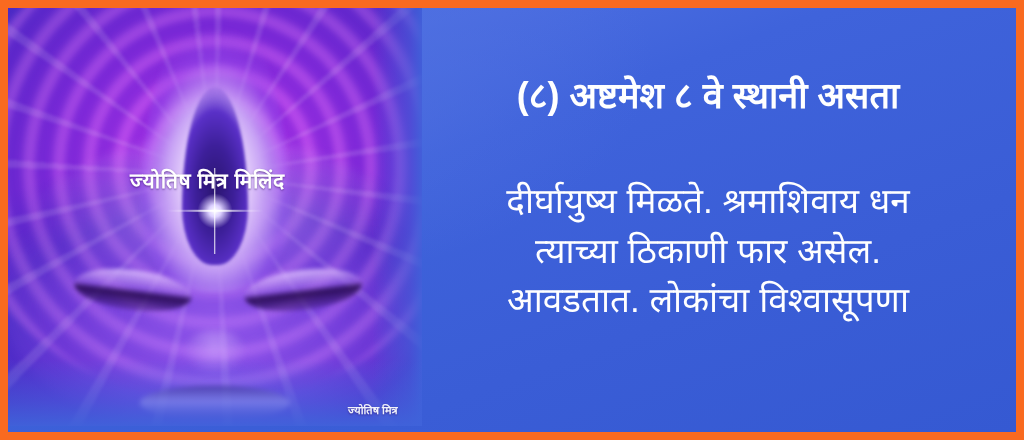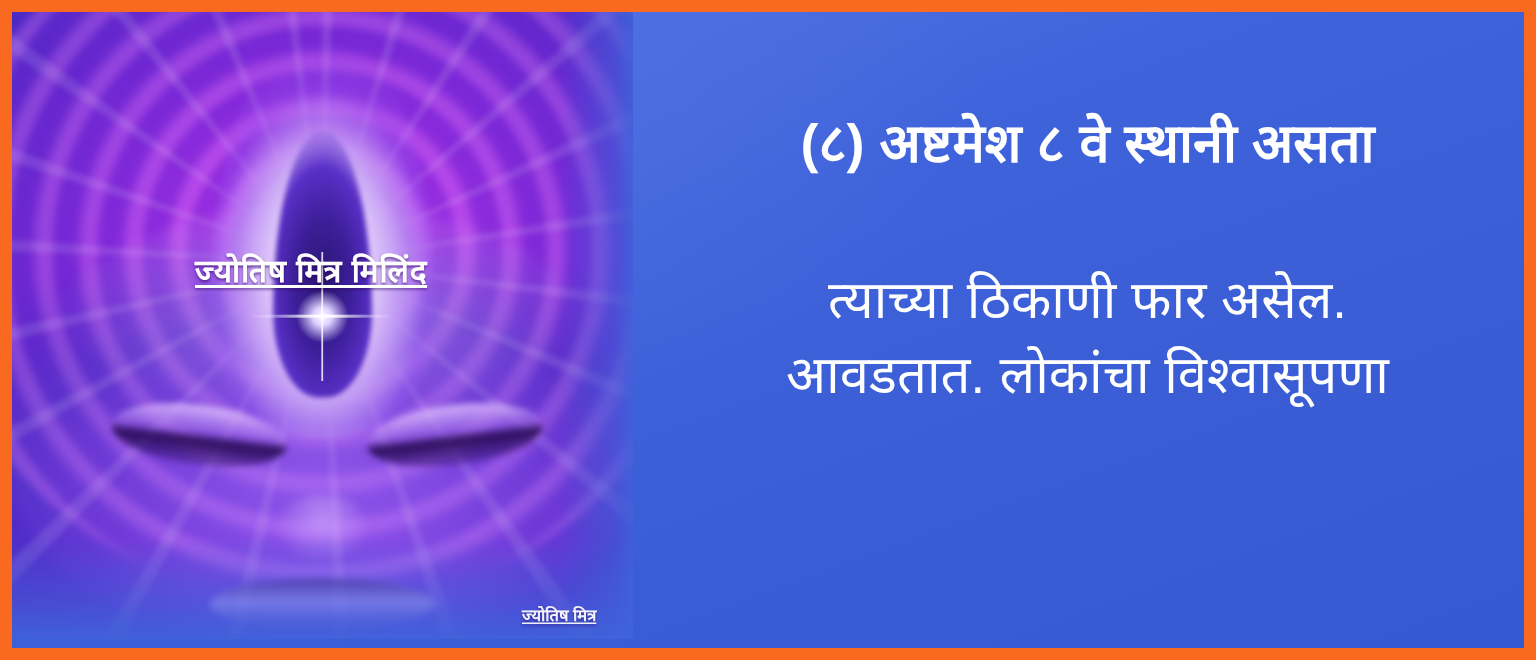--- a/index.html
+++ b/index.html
@@ -182,41 +182,40 @@
       linear-gradient(90deg, rgba(63,99,218,0) 88%, rgba(63,99,218,0.6) 97%, rgba(63,99,218,0.92) 100%);
   }
 
   
   .watermark {
     position: absolute;
     color: #ffffff;
     font-family: "Liberation Sans", sans-serif;
     white-space: nowrap;
     text-shadow: 0 1px 2px rgba(40,0,90,0.55);
-    text-decoration: underline;
   }
   #wm-main {
     left: 122px;
     top: 158px;
     font-size: 21px;
     font-weight: 700;
     letter-spacing: 0.5px;
   }
   #wm-corner {
     left: 340px;
     top: 394px;
     font-size: 11px;
     font-weight: 700;
     opacity: 0.92;
   }
 
   
   #textcol {
     position: absolute;
-    left: 420px;
+    left: 403px;
     top: 0;
     width: 594px;
     height: 424px;
     color: #ffffff;
     font-family: "Liberation Sans", sans-serif;
     text-align: center;
   }
   #heading {
     position: absolute;
     left: 0;
@@ -259,19 +258,20 @@
       <div class="fade"></div>
 
       <div class="watermark" id="wm-main">ज्योतिष मित्र मिलिंद</div>
       <div class="watermark" id="wm-corner">ज्योतिष मित्र</div>
     </div>
 
     <div id="textcol">
       <div id="heading">(८) अष्टमेश ८ वे स्थानी असता</div>
 
       <div id="body">
+        <span class="line">दीर्घायुष्य मिळते. श्रमाशिवाय धन</span>
         <span class="line">त्याच्या ठिकाणी फार असेल.</span>
         <span class="line">आवडतात. लोकांचा विश्वासूपणा</span>
       </div>
     </div>
 
   </div>
 </div>
 
 </body></html>

